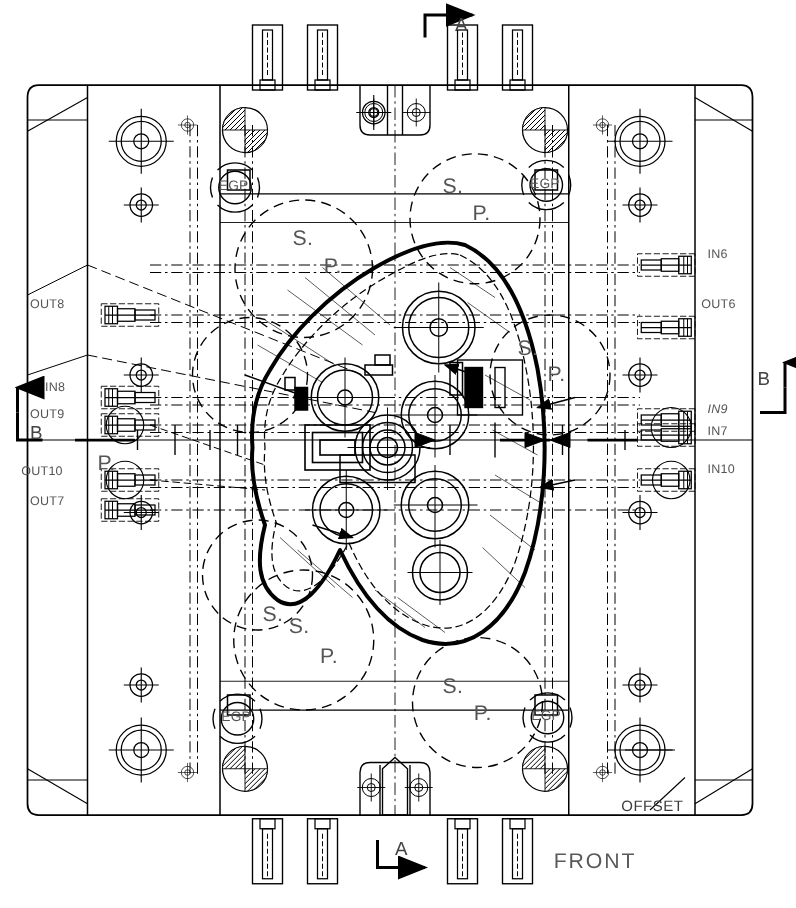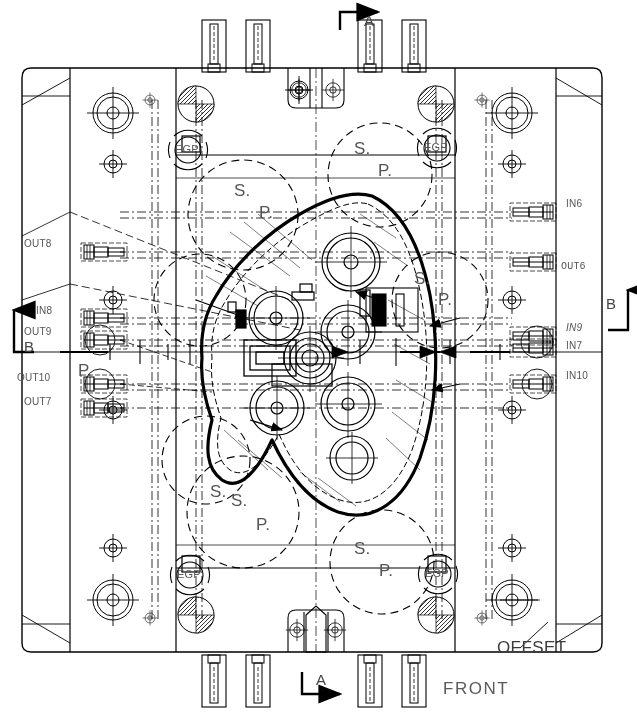--- a/index.html
+++ b/index.html
@@ -20,21 +20,21 @@
     position: absolute;
     color: #4a4a4a;
     font-family: "Liberation Sans", sans-serif;
     letter-spacing: 0.2px;
     white-space: nowrap;
     line-height: 1;
   }
   .lbl.port { font-size: 10px; color: #555; }
   .lbl.sect { font-size: 15px; color: #444; }
   .lbl.front { font-size: 17px; color: #5a5a5a; letter-spacing: 1.5px; }
-  .lbl.offset { font-size: 17px; color: #3c3c3c; letter-spacing: .4px; }
+  .lbl.offset { font-size: 12px; color: #3c3c3c; letter-spacing: .4px; }
   .lbl.egp { font-size: 11px; color: #555; text-align: right; }
   .lbl.sp { font-size: 17px; color: #555; }
 
   
   #wm {
     position: absolute;
     left: 468px; top: 668px;
     width: 168px; height: 58px;
   }
   #wm .cn {
@@ -463,21 +463,21 @@
     <line x1="500" y1="600" x2="540" y2="600" stroke="#000" stroke-width="0.8"></line>
   </svg>
 
   <div class="lbl port" style="left:24px;  top:239px;">OUT8</div>
   <div class="lbl port" style="left:36px;  top:306px;">IN8</div>
   <div class="lbl port" style="left:24px;  top:327px;">OUT9</div>
   <div class="lbl port" style="left:17px;  top:373px;">OUT10</div>
   <div class="lbl port" style="left:24px;  top:397px;">OUT7</div>
 
   <div class="lbl port" style="left:566px; top:199px;">IN6</div>
-  <div class="lbl port" style="left:561px; top:262px;font-family:Liberation Mono, monospace;">OUT6</div>
+  <div class="lbl port" style="left:561px; top:239px;">OUT6</div>
   <div class="lbl port" style="left:566px; top:323px;font-style:italic;">IN9</div>
   <div class="lbl port" style="left:566px; top:341px;">IN7</div>
   <div class="lbl port" style="left:566px; top:371px;">IN10</div>
 
   <div class="lbl sect" style="left:364px; top:13px;">A</div>
   <div class="lbl sect" style="left:316px; top:672px;">A</div>
   <div class="lbl sect" style="left:24px;  top:339px;">B</div>
   <div class="lbl sect" style="left:606px; top:296px;">B</div>
 
   <div class="lbl egp" style="left:175px; top:144px;">EGP</div>

